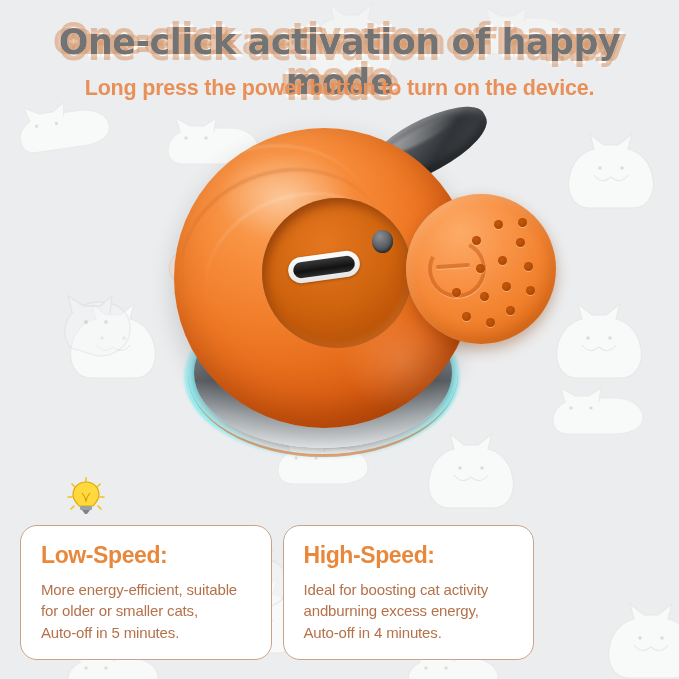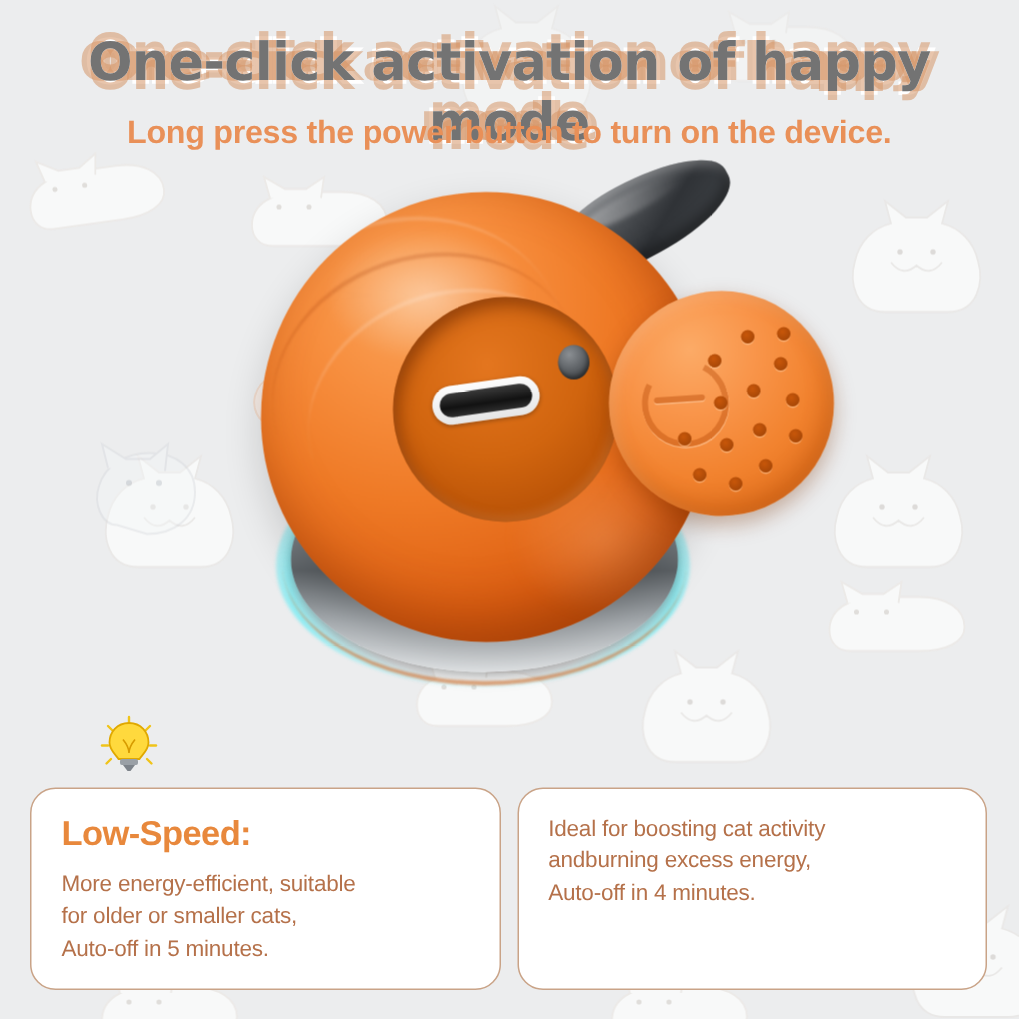--- a/index.html
+++ b/index.html
@@ -159,21 +159,21 @@
 
   
   .tip{position:absolute;left:64px;top:476px;width:600px;height:40px;}
   .tip-text{
     position:absolute;left:54px;top:9px;
     font-size:16.5px;font-weight:bold;color:#e1111f;letter-spacing:-.25px;
     white-space:nowrap;
   }
 
   
-  .cards{position:absolute;left:20px;top:525px;width:638px;height:135px;display:flex;gap:11px;}
+  .cards{position:absolute;left:20px;top:525px;width:514px;height:135px;display:flex;gap:11px;}
   .card{
     flex:1;background:#fff;border:1.6px solid #c9a387;border-radius:17px;
     padding:16px 20px 14px 20px;box-sizing:border-box;
   }
   .card-title{
     font-size:23px;font-weight:bold;color:#e8883c;letter-spacing:-.4px;margin-bottom:10px;
   }
   .card-body{
     font-size:15px;font-weight:normal;color:#b5714a;line-height:1.42;letter-spacing:-.15px;
     white-space:pre-line;
@@ -309,19 +309,20 @@
   </div>
 
   <div class="cards">
     <div class="card">
       <div class="card-title">Low-Speed:</div>
       <div class="card-body">More energy-efficient, suitable
 for older or smaller cats,
 Auto-off in 5 minutes.</div>
     </div>
     <div class="card">
+      <div class="card-title">High-Speed:</div>
       <div class="card-body">Ideal for boosting cat activity
 andburning excess energy,
 Auto-off in 4 minutes.</div>
     </div>
   </div>
 
 </div>
 
 </body></html>

